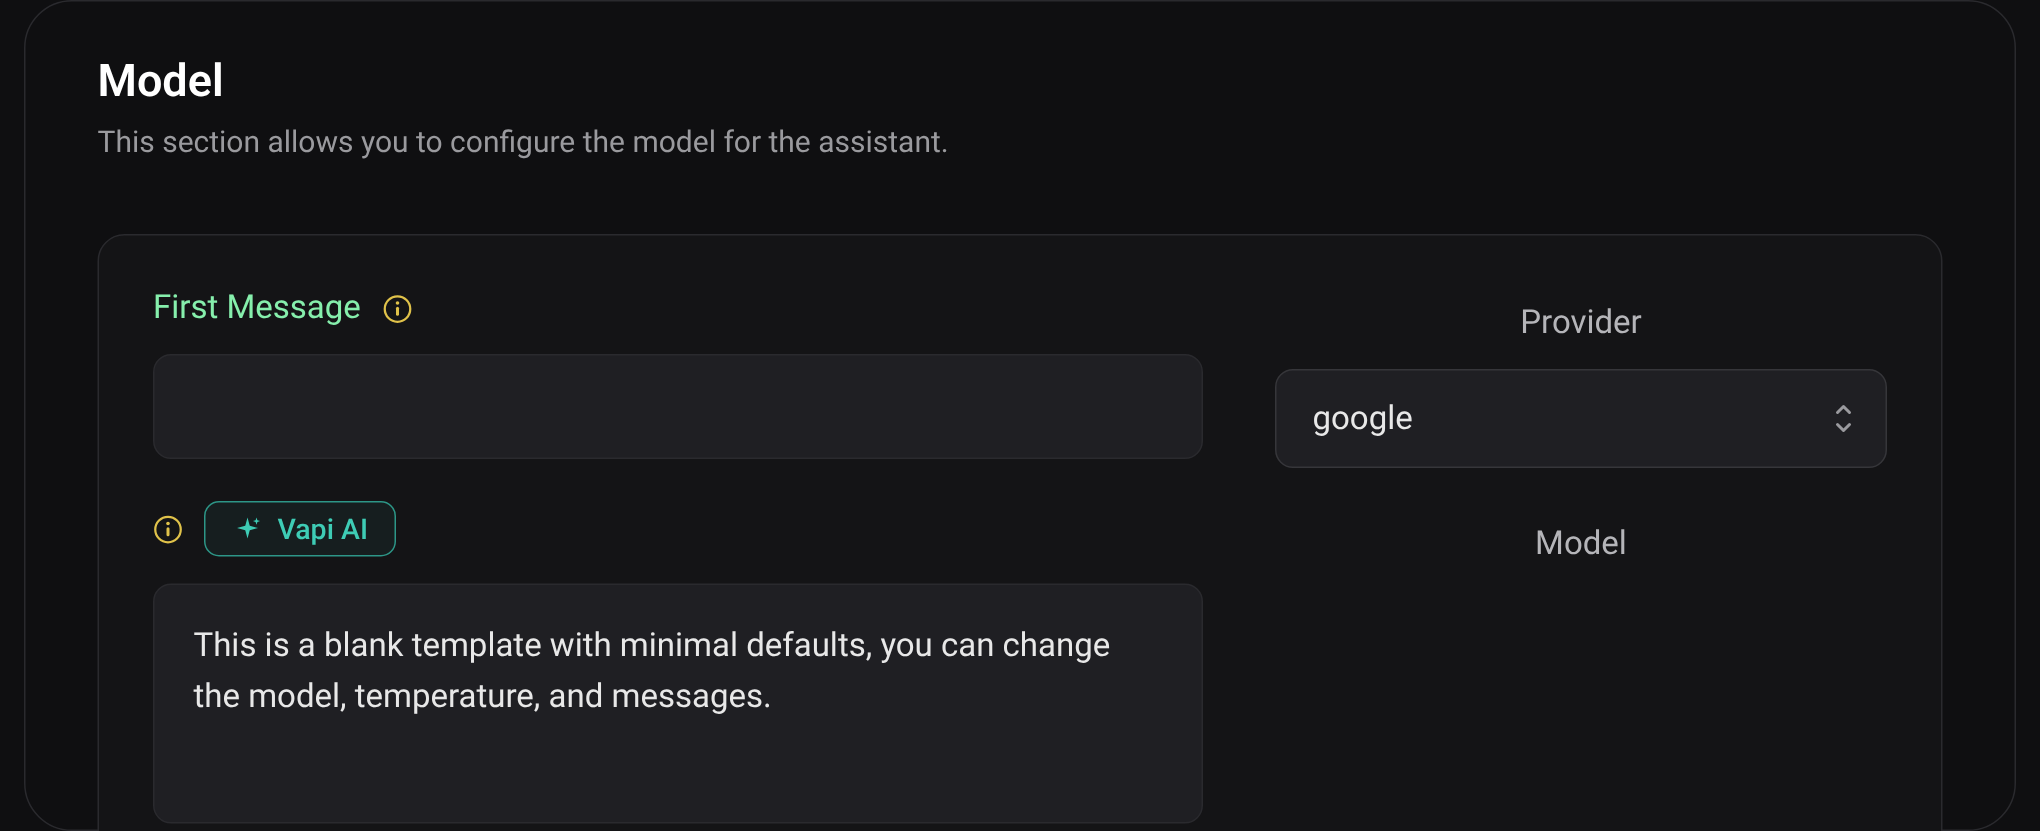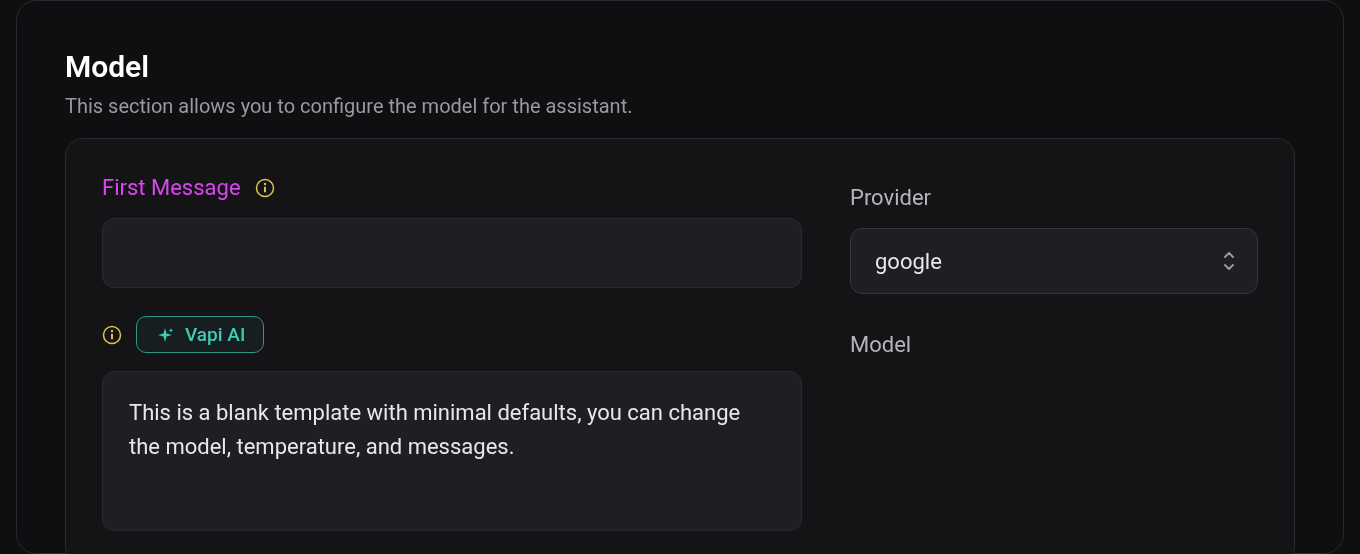--- a/index.html
+++ b/index.html
@@ -10,35 +10,35 @@
     body {
       background: #0f0f11;
       font-family: -apple-system, BlinkMacSystemFont, 'Segoe UI', Roboto, sans-serif;
       color: #e8e8e8;
       width: 1360px;
       height: 554px;
       overflow: hidden;
     }
     .outer-panel {
       border: 1px solid #2a2a2e;
-      border-radius: 20px;
+      border-radius: 32px;
       margin: 0 16px;
-      padding: 48px 48px 0 48px;
+      padding: 36px 48px 0 48px;
       height: 100%;
     }
     .section-title {
       font-size: 30px;
       font-weight: 600;
       color: #ffffff;
       margin-bottom: 10px;
     }
     .section-subtitle {
       font-size: 20px;
       color: #9a9a9e;
-      margin-bottom: 20px;
+      margin-bottom: 50px;
     }
     .inner-panel {
       border: 1px solid #2a2a2e;
       border-radius: 18px;
       padding: 36px 36px 0 36px;
       background: #141416;
       display: flex;
       gap: 48px;
     }
     .left-col {
@@ -49,21 +49,21 @@
       padding-top: 10px;
     }
     .field-label-row {
       display: flex;
       align-items: center;
       gap: 14px;
       margin-bottom: 18px;
     }
     .field-label {
       font-size: 22px;
-      color: #d946ef;
+      color: #86efac;
       font-weight: 400;
     }
     .info-icon {
       width: 20px;
       height: 20px;
       flex-shrink: 0;
     }
     .text-input {
       width: 100%;
       height: 70px;
@@ -88,21 +88,21 @@
       font-family: inherit;
       outline: none;
       resize: none;
       height: 160px;
     }
     .field-group {
       margin-bottom: 28px;
     }
     .ai-badge {
       display: inline-flex;
-      align-items: flex-end;
+      align-items: center;
       gap: 10px;
       padding: 6px 18px;
       border: 1.5px solid #2d9687;
       border-radius: 10px;
       background: rgba(45, 150, 135, 0.08);
     }
     .ai-badge-text {
       color: #3eccb5;
       font-size: 19px;
       font-weight: 500;
@@ -137,20 +137,21 @@
       transform: translateY(-50%);
       width: 18px;
       height: 24px;
       pointer-events: none;
     }
     .right-field-label {
       font-size: 22px;
       color: #b5b5b9;
       font-weight: 400;
       margin-bottom: 18px;
+      text-align: center;
     }
     .right-group {
       margin-bottom: 38px;
     }
   </style>
 </head>
 <body>
 
 <div class="outer-panel">
   <h1 class="section-title">Model</h1>

